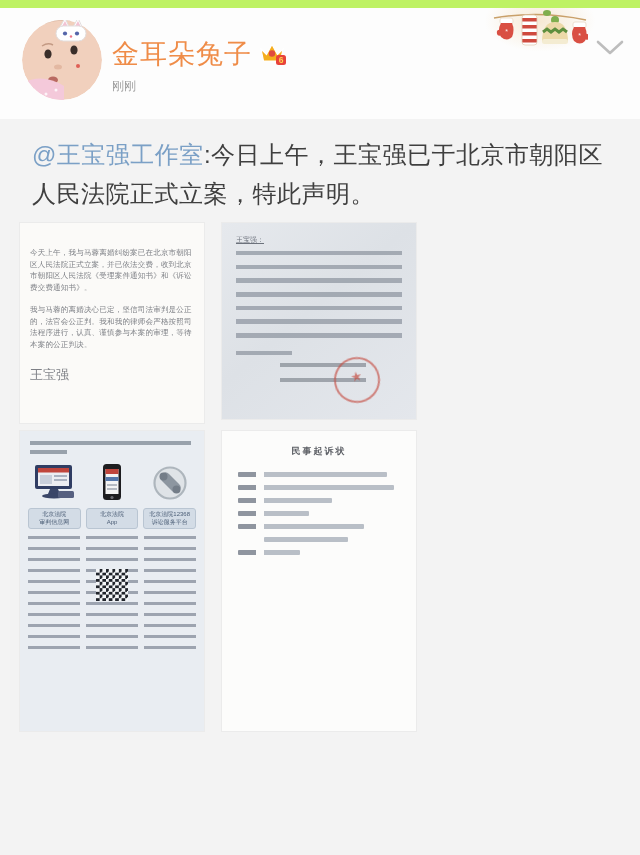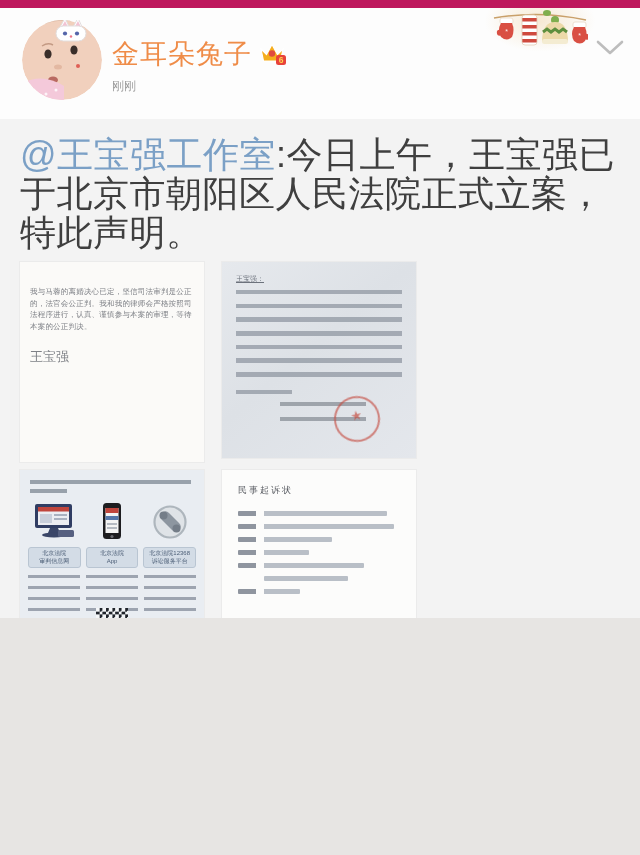--- a/index.html
+++ b/index.html
@@ -1,21 +1,21 @@
 <!DOCTYPE html>
 <html><head>
 <meta charset="utf-8">
 <style>
   * { margin:0; padding:0; box-sizing:border-box; }
   html,body { width:640px; }
   body {
     font-family:"Liberation Sans","DejaVu Sans",sans-serif;
     background:#e7e5e3;
   }
-  .screen { width:640px; height:618px; overflow:hidden; background:#be185d; }
+  .screen { width:640px; height:855px; overflow:hidden; background:#bef264; }
   .card { margin-top:8px; width:640px; height:847px; background:#fdfdfd;
           display:flex; flex-direction:column; overflow:hidden; }
 
   
   .header { position:relative; height:106px; flex:0 0 auto; }
   .avatar { position:absolute; left:22px; top:12px; width:80px; height:80px;
             border-radius:50%; overflow:visible; }
   .name-row { position:absolute; left:112px; top:28px; display:flex; align-items:center; gap:6px; }
   .username { font-size:27px; font-weight:500; color:#ef8c48; letter-spacing:1px; }
   .crown-badge { display:inline-block; width:30px; height:26px; }
@@ -24,21 +24,21 @@
   .decor-glow { position:absolute; right:44px; top:0; width:112px; height:44px;
                 background:radial-gradient(ellipse at 50% 30%, #f6e9d4 0%, rgba(246,233,212,0) 70%); }
   .chevron { position:absolute; right:16px; top:32px; width:28px; height:16px; cursor:pointer; }
 
   
   .post-text { padding:6px 20px 0; font-size:28px; line-height:39px;
                color:#3f3f3f; letter-spacing:.5px; }
 
   
   .quote-section { flex:1 1 auto; margin-top:5px; background:#f3f3f3; padding:16px 20px 0; }
-  .quote-text { font-size:36px; line-height:39px; color:#3f3f3f; letter-spacing:.5px; }
+  .quote-text { font-size:24px; line-height:39px; color:#3f3f3f; letter-spacing:.5px;margin-left:12px; }
   .mention { color:#7ba0c6; cursor:pointer; }
 
   
   .img-grid { margin-top:10px; display:grid; grid-template-columns:184px 194px;
               column-gap:18px; row-gap:8px; align-items:start; }
   .att { overflow:hidden; position:relative; box-shadow:0 0 0 1px rgba(0,0,0,.03); cursor:pointer; }
 
   
   .att-statement { width:184px; height:200px; background:#fbfaf8; padding:24px 10px 0; }
   .st-par { font-size:7.5px; line-height:11.5px; color:#7e8086; filter:blur(.45px);
@@ -80,21 +80,21 @@
   .pm-cols { display:flex; gap:6px; margin-top:7px; }
   .pm-col { flex:1; height:118px;
             background:repeating-linear-gradient(180deg,#8b93a0 0 3.5px,rgba(0,0,0,0) 3.5px 11px);
             filter:blur(.55px); opacity:.8; }
   .qr { position:absolute; left:76px; top:138px; width:32px; height:32px;
         background:conic-gradient(#20242b 25%,#f4f6f8 0 50%,#20242b 0 75%,#f4f6f8 0) 0 0/6.4px 6.4px;
         filter:blur(.3px); }
 
   
   .att-form { width:194px; height:300px; background:#fcfcfb; padding:14px 16px 0; }
-  .fm-title { font-size:9px; font-weight:normal; color:#5a5d63;
+  .fm-title { text-align:center; font-size:9px; font-weight:bold; color:#5a5d63;
               filter:blur(.45px); letter-spacing:2px; margin-bottom:14px; }
   .frow { height:4.5px; margin-top:8.5px; border-radius:1px; filter:blur(.5px);
           background:linear-gradient(90deg,#8f959f 0 18px,rgba(0,0,0,0) 18px 26px,#b9bfc7 26px 100%); }
   .frow.indent { margin-left:26px;
           background:linear-gradient(90deg,#b9bfc7 0 100%); }
   .fgap { height:14px; }
   .frows-1 .frow:nth-child(1){ width:92%; }
   .frows-1 .frow:nth-child(2){ width:96%; }
   .frows-1 .frow:nth-child(3){ width:58%; }
   .frows-1 .frow:nth-child(4){ width:44%; }
@@ -197,20 +197,21 @@
 
 
     <div class="quote-section">
       <div class="quote-text">
         <span class="mention">@王宝强工作室</span><span>:今日上午，王宝强已于北京市朝阳区人民法院正式立案，特此声明。</span>
       </div>
 
       <div class="img-grid">
 
         <div class="att att-statement">
+          <div class="st-par">今天上午，我与马蓉离婚纠纷案已在北京市朝阳区人民法院正式立案，并已依法交费，收到北京市朝阳区人民法院《受理案件通知书》和《诉讼费交费通知书》。</div>
           <div class="st-par">我与马蓉的离婚决心已定，坚信司法审判是公正的，法官会公正判。我和我的律师会严格按照司法程序进行，认真、谨慎参与本案的审理，等待本案的公正判决。</div>
           <div class="st-sign">王宝强</div>
 
         </div>
 
         <div class="att att-notice">
           <div class="nt-salutation">王宝强：</div>
           <div class="nt-lines-1"></div>
           <div class="nt-lines-2"></div>
           <div class="nt-sign-lines"></div>

